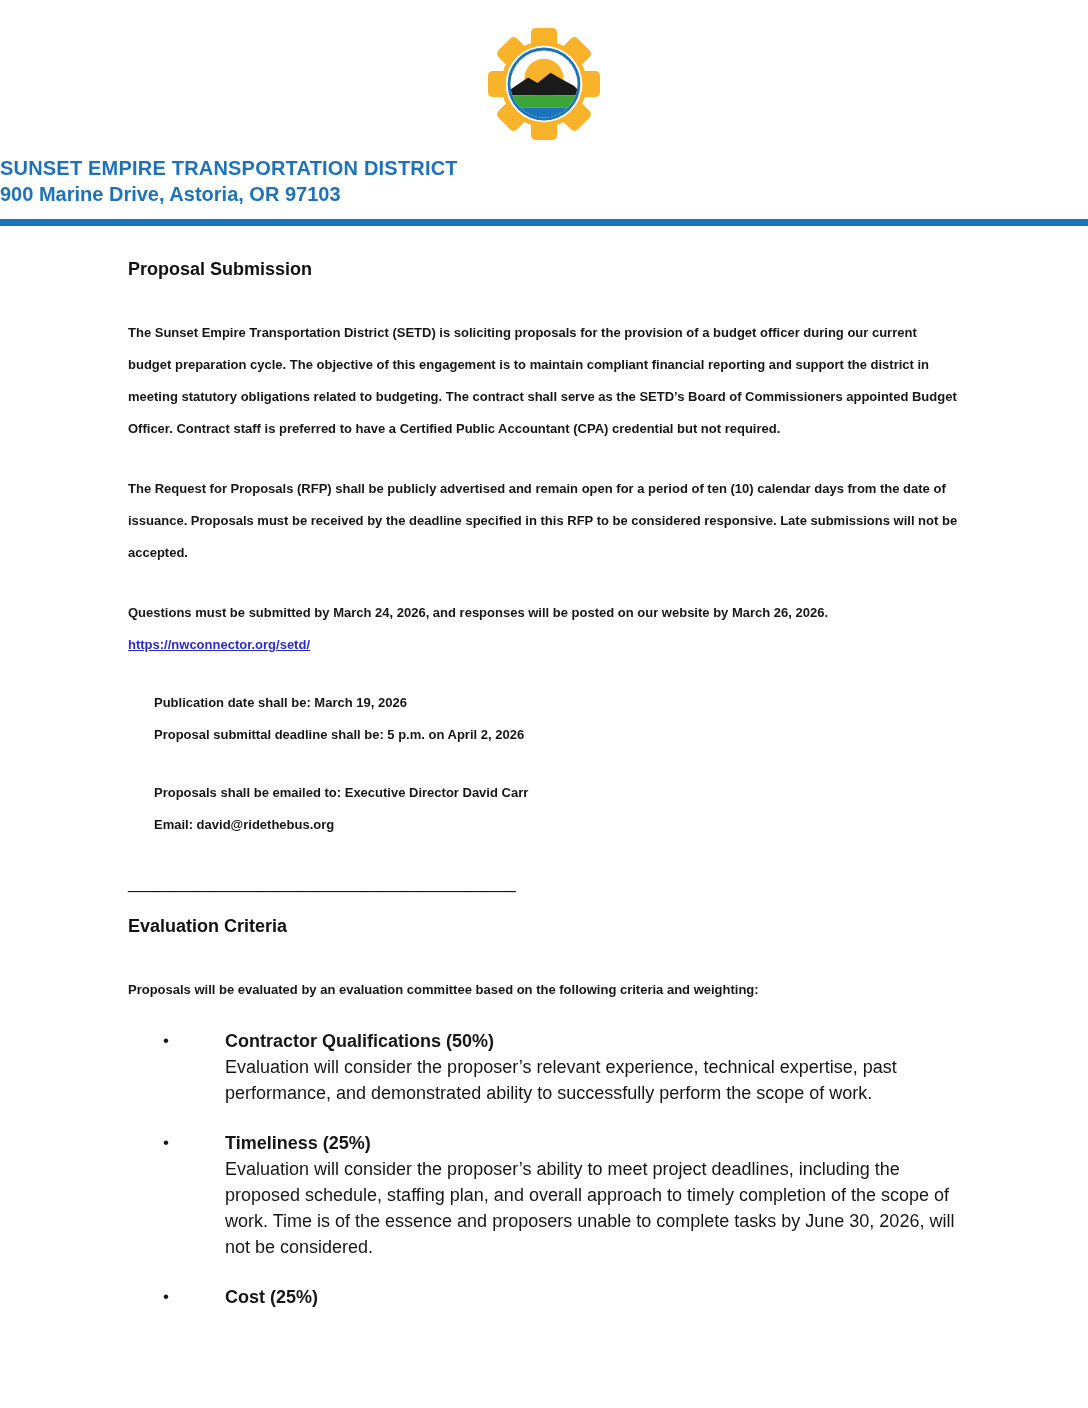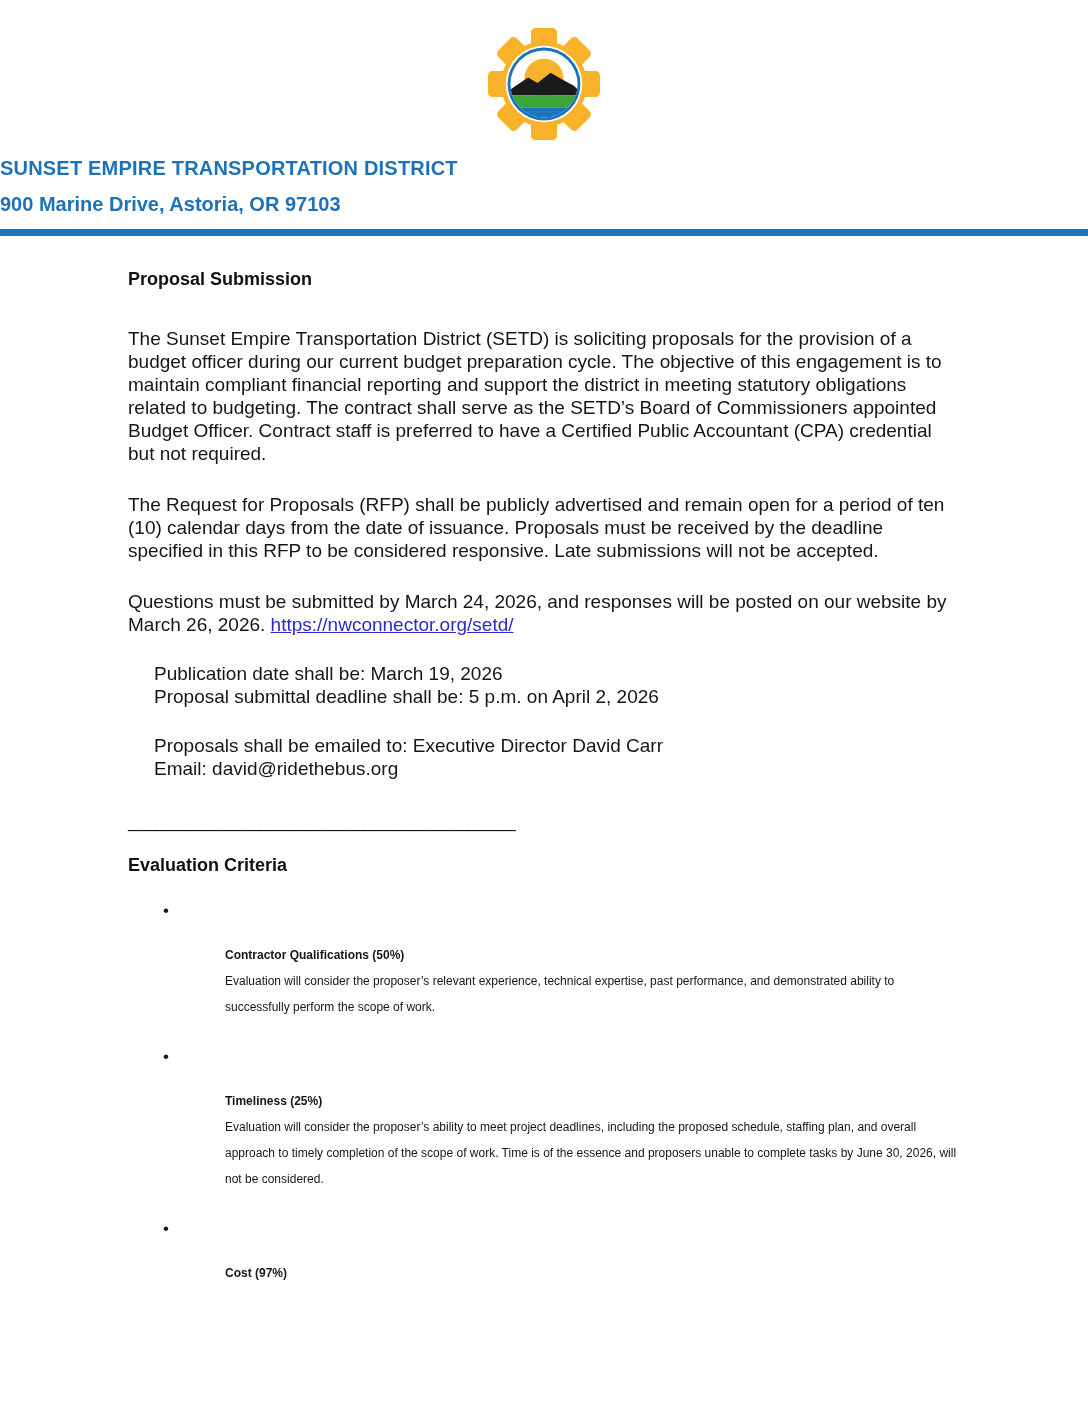--- a/index.html
+++ b/index.html
@@ -22,46 +22,46 @@
   }
   .page{width:1088px;height:1408px;background:#fff;position:relative;}
   .doc-header{}
   .logo{display:block;margin:28px auto 0;width:116px;height:112px;}
   .org-name{
     margin-top:17px;
     font-size:20px;font-weight:bold;color:var(--header-blue);
     letter-spacing:.2px;
   }
   .org-address{
-    margin-top:13px;
+    margin-top:3px;
     font-size:20px;font-weight:bold;color:var(--header-blue);
   }
   .header-rule{margin-top:13px;height:7px;width:100%;background:var(--rule-blue);}
   .content{padding:0 128px;}
   h1{
     font-size:18px;font-weight:bold;color:#111;
     font-family:"Liberation Sans","DejaVu Sans",sans-serif;
   }
   .h1-first{margin-top:33px;}
-  .body-text{font-size:19px;line-height:23px;color:var(--text-black);}
+  .body-text{font-size:13px;line-height:32px;color:var(--text-black);font-weight:bold;}
   .para{margin-top:28px;max-width:836px;}
   .para-first{margin-top:37px;}
   .line-block{margin-top:26px;max-width:836px;margin-left:26px;}
   .doc-link{color:var(--link-blue);text-decoration:underline;cursor:pointer;}
   .divider-line{margin-top:31px;font-size:17px;line-height:23px;color:#000000;letter-spacing:0;}
   .h1-second{margin-top:21px;}
   .intro{margin-top:37px;max-width:836px;}
   .bullet-list{margin-top:22px;}
   .bullet-item{display:flex;margin-top:24px;}
   .bullet-item:first-child{margin-top:0;}
   .bullet-marker{
     width:62px;flex:0 0 62px;margin-left:35px;
     font-size:17px;line-height:26px;color:var(--text-black);
   }
-  .bullet-content{flex:1;max-width:735px;font-size:12px;line-height:26px;margin-top:44px;}
+  .bullet-content{flex:1;max-width:735px;font-size:18px;line-height:26px;}
   .bullet-label{font-weight:bold;}
   .bullet-body{font-weight:normal;}
   .bullet-body:empty{display:none;}
 </style>
 </head>
 <body>
 
 <div class="page">
 
   <div class="doc-header">
@@ -113,20 +113,21 @@
 
     <div class="body-text line-block">
       <div>Proposals shall be emailed to: Executive Director David Carr</div>
       <div>Email: david@ridethebus.org</div>
     </div>
 
     <div class="divider-line">_________________________________________</div>
 
     <h1 class="h1-second">Evaluation Criteria</h1>
 
+    <p class="body-text intro">Proposals will be evaluated by an evaluation committee based on the following criteria and weighting:</p>
 
     <div class="bullet-list">
 
       <div class="bullet-item">
         <span class="bullet-marker">•</span>
         <div class="bullet-content">
           <div class="bullet-label">Contractor Qualifications (50%)</div>
           <div class="bullet-body">Evaluation will consider the proposer’s relevant experience, technical expertise, past performance, and demonstrated ability to successfully perform the scope of work.</div>
         </div>
       </div>
@@ -135,20 +136,20 @@
         <span class="bullet-marker">•</span>
         <div class="bullet-content">
           <div class="bullet-label">Timeliness (25%)</div>
           <div class="bullet-body">Evaluation will consider the proposer’s ability to meet project deadlines, including the proposed schedule, staffing plan, and overall approach to timely completion of the scope of work. Time is of the essence and proposers unable to complete tasks by June 30, 2026, will not be considered.</div>
         </div>
       </div>
 
       <div class="bullet-item">
         <span class="bullet-marker">•</span>
         <div class="bullet-content">
-          <div class="bullet-label">Cost (97%)</div>
+          <div class="bullet-label">Cost (25%)</div>
 
         </div>
       </div>
 
     </div>
   </div>
 </div>
 
 </body></html>

